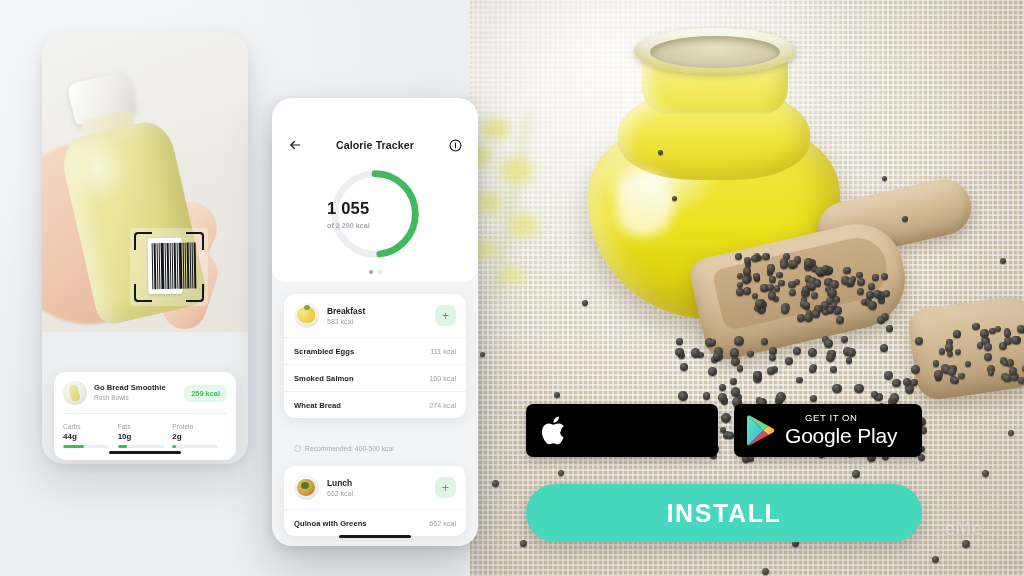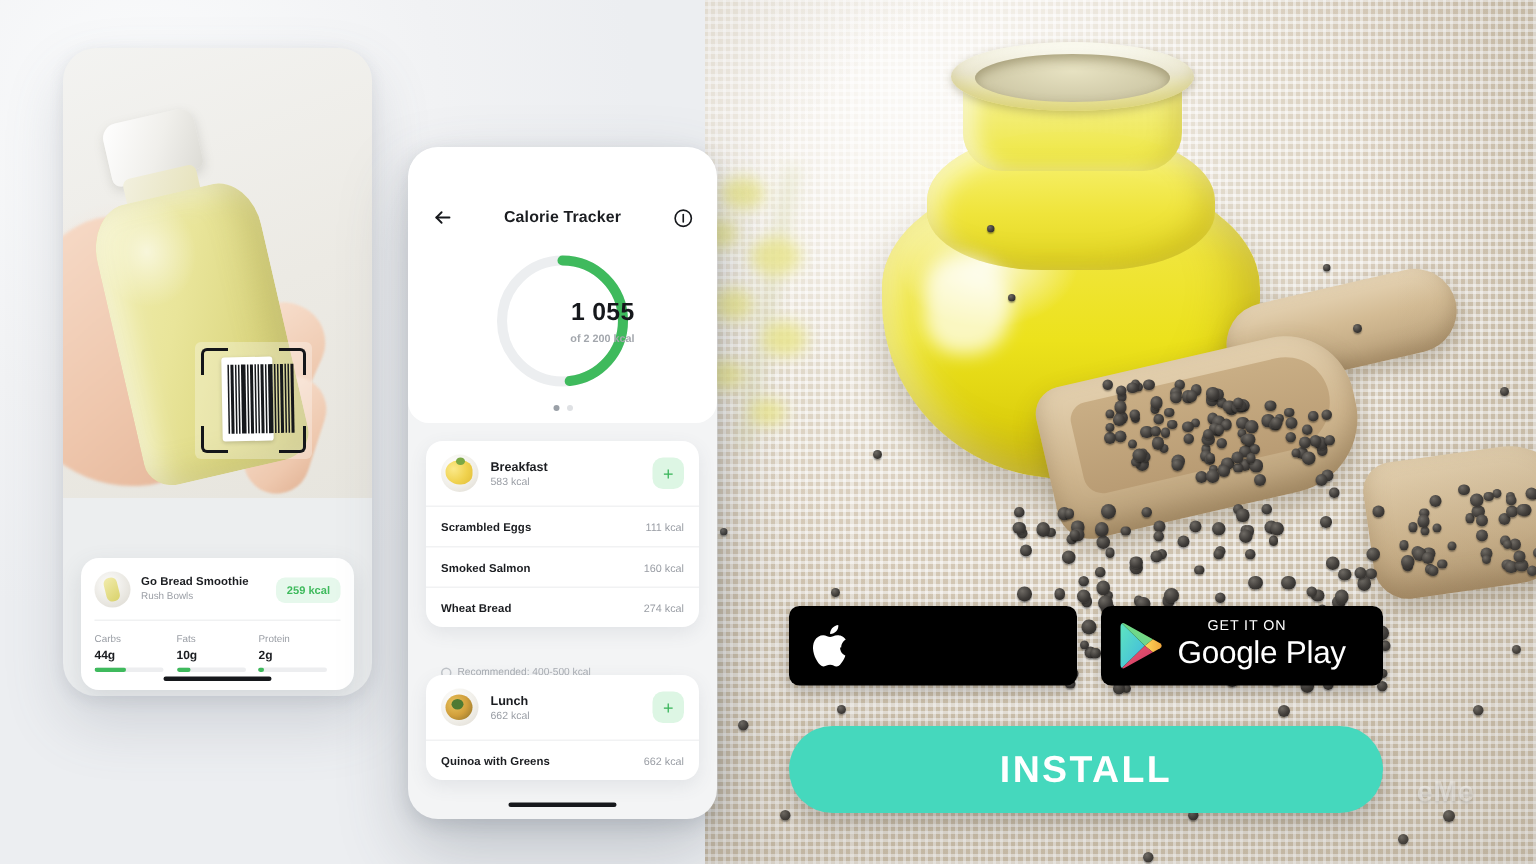--- a/index.html
+++ b/index.html
@@ -237,21 +237,21 @@
   }
   .p2-header {
     position: absolute; left: 0; top: 0; width: 206px; height: 184px;
     background: #ffffff; border-radius: 20px 20px 14px 14px;
   }
   .p2-bar { display: flex; align-items: center; padding: 40px 16px 0 16px; }
   .p2-title { flex: 1; text-align: center; font-size: 10.6px; font-weight: 700; color: #1b1d21; letter-spacing: .1px; }
   .icon-btn { width: 14px; height: 14px; flex: 0 0 auto; display: flex; align-items: center; justify-content: center; color: #1b1d21; }
   .ring-wrap { position: relative; width: 96px; height: 96px; margin: 14px auto 0 auto; }
   .ring-svg { position: absolute; inset: 0; }
-  .ring-center { position: absolute; inset: 0; display: flex; flex-direction: column; align-items: flex-end; justify-content: center; }
+  .ring-center { position: absolute; inset: 0; display: flex; flex-direction: column; align-items: flex-start; justify-content: center; }
   .ring-value { font-size: 16.5px; font-weight: 700; color: #16181c; letter-spacing: .2px; }
   .ring-sub { font-size: 7.2px; color: #a3a7ad; margin-top: 3px; font-weight: 600; }
   .dots { display: flex; gap: 5px; justify-content: center; margin-top: 8px; }
   .dot { width: 4px; height: 4px; border-radius: 50%; background: #dfe1e4; }
   .dot.active { background: #9aa0a7; }
 
   .meal-card {
     position: absolute; left: 12px; width: 182px;
     background: #ffffff; border-radius: 11px;
     box-shadow: 0 4px 12px rgba(80,90,105,.10);
@@ -812,21 +812,21 @@
         <div class="food-name">Wheat Bread</div>
         <div class="food-kcal">274 kcal</div>
       </div>
     </div>
 
     <div class="rec-note" style="top:347px;">
       <span class="rec-circle"></span>
       <span>Recommended: 400-500 kcal</span>
     </div>
 
-    <div class="meal-card" style="top:352px;">
+    <div class="meal-card" style="top:368px;">
       <div class="meal-head">
         <div class="meal-thumb quinoa"></div>
         <div>
           <div class="meal-name">Lunch</div>
           <div class="meal-kcal">662 kcal</div>
         </div>
         <div class="add-btn">+</div>
       </div>
       <div class="food-row">
         <div class="food-name">Quinoa with Greens</div>

